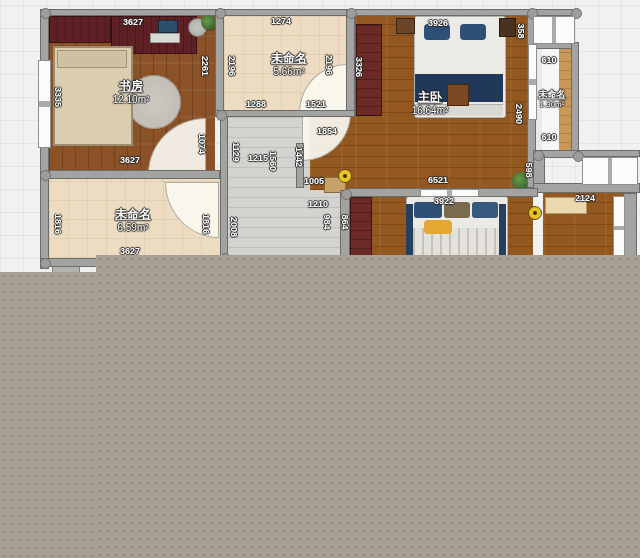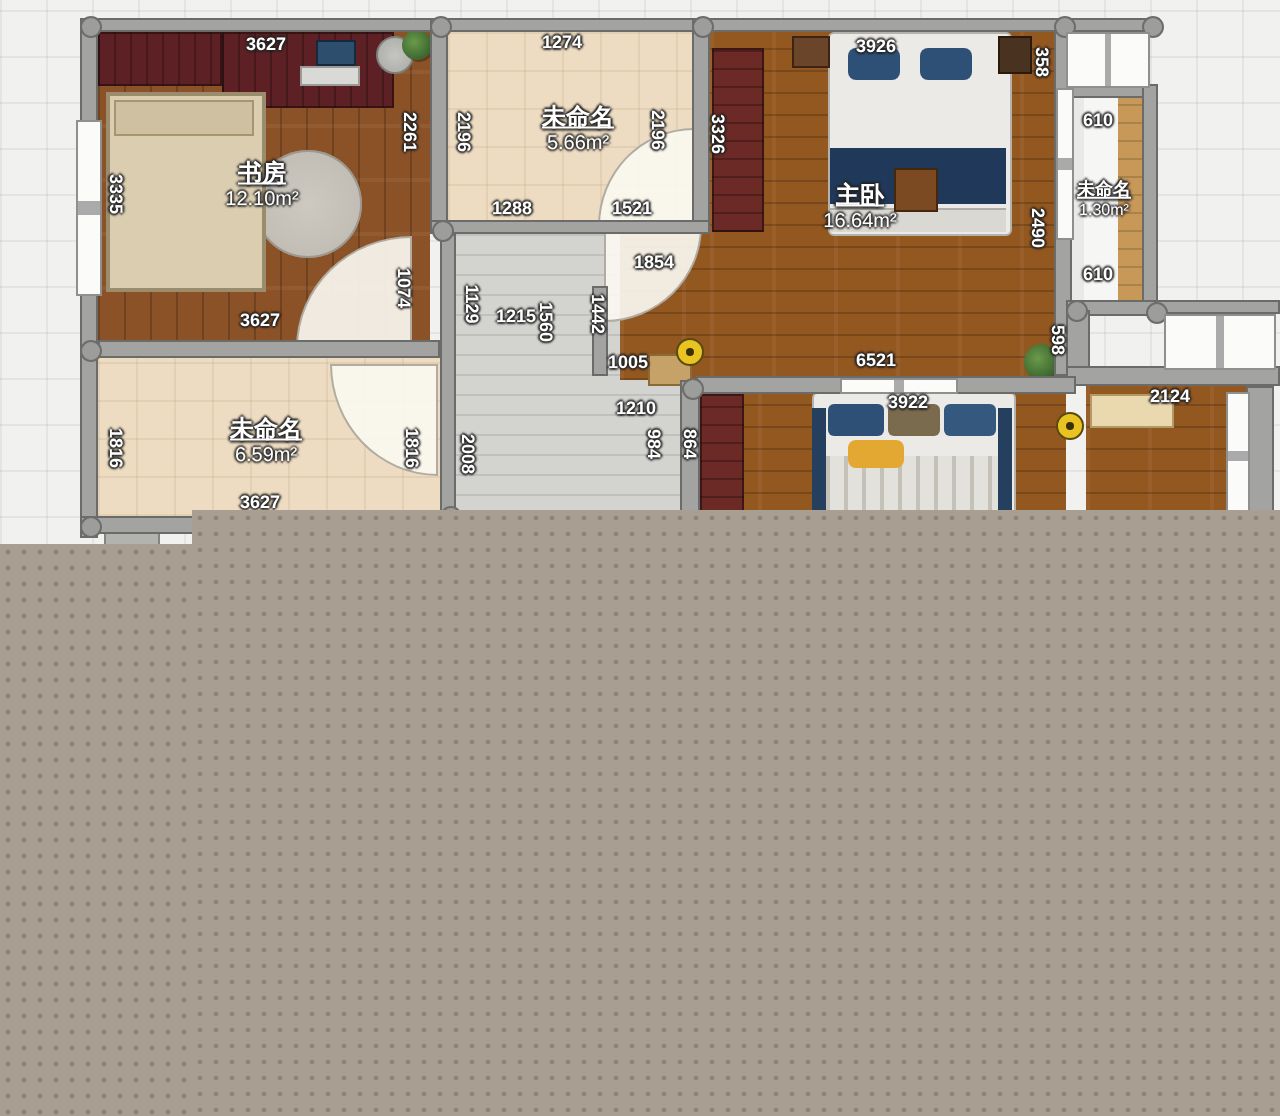--- a/index.html
+++ b/index.html
@@ -178,21 +178,21 @@
       <div class="dim" style="left: 438px; top: 23px;">3926</div>
       <div class="dim" style="left: 256px; top: 104px;">1288</div>
       <div class="dim" style="left: 316px; top: 104px;">1521</div>
       <div class="dim" style="left: 549px; top: 60px;">610</div>
       <div class="dim" style="left: 549px; top: 137px;">610</div>
       <div class="dim" style="left: 258px; top: 116px; margin-top: 42px;">1215</div>
       <div class="dim" style="left: 327px; top: 131px;">1854</div>
       <div class="dim" style="left: 314px; top: 181px;">1005</div>
       <div class="dim" style="left: 438px; top: 180px;">6521</div>
       <div class="dim" style="left: 318px; top: 204px;">1210</div>
-      <div class="dim" style="left: 454px; top: 201px;">3922</div>
+      <div class="dim" style="left: 444px; top: 201px;">3922</div>
       <div class="dim" style="left: 585px; top: 198px;">2124</div>
       <div class="dim" style="left: 130px; top: 160px;">3627</div>
       <div class="dim" style="left: 130px; top: 251px;">3627</div>
       <div class="dim v" style="left: 58px; top: 97px;">3335</div>
       <div class="dim v" style="left: 205px; top: 66px;">2261</div>
       <div class="dim v" style="left: 232px; top: 66px;">2196</div>
       <div class="dim v" style="left: 329px; top: 65px;">2196</div>
       <div class="dim v" style="left: 359px; top: 67px;">3326</div>
       <div class="dim v" style="left: 521px; top: 31px;">358</div>
       <div class="dim v" style="left: 519px; top: 114px;">2490</div>

